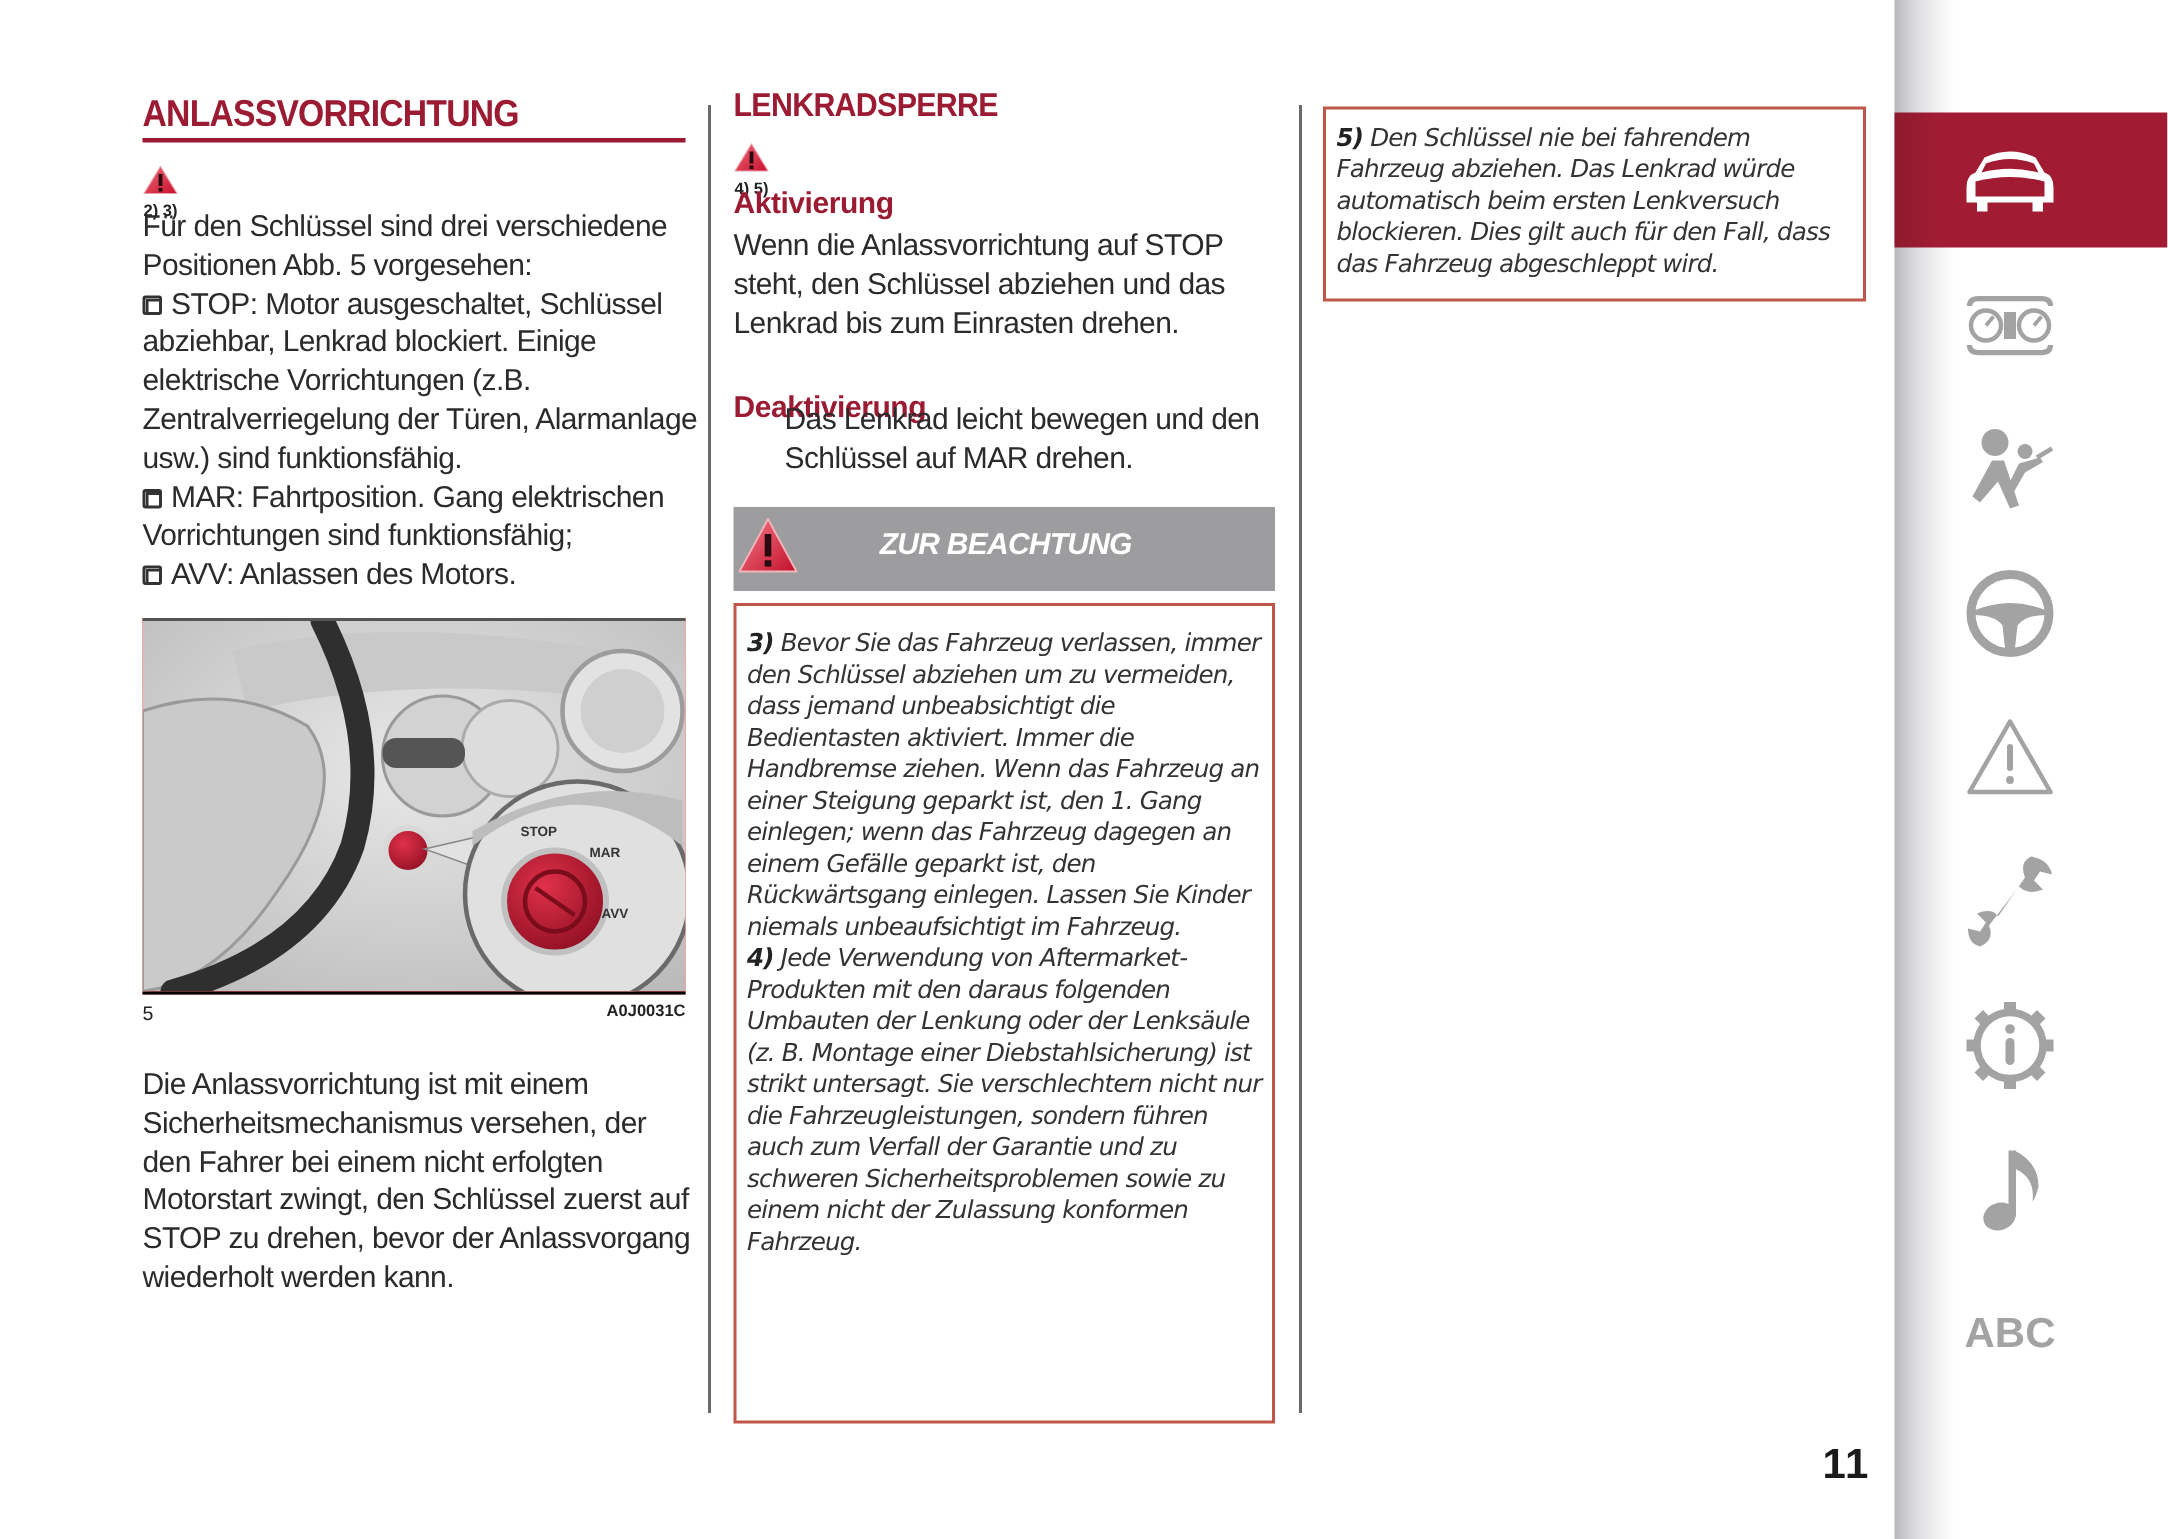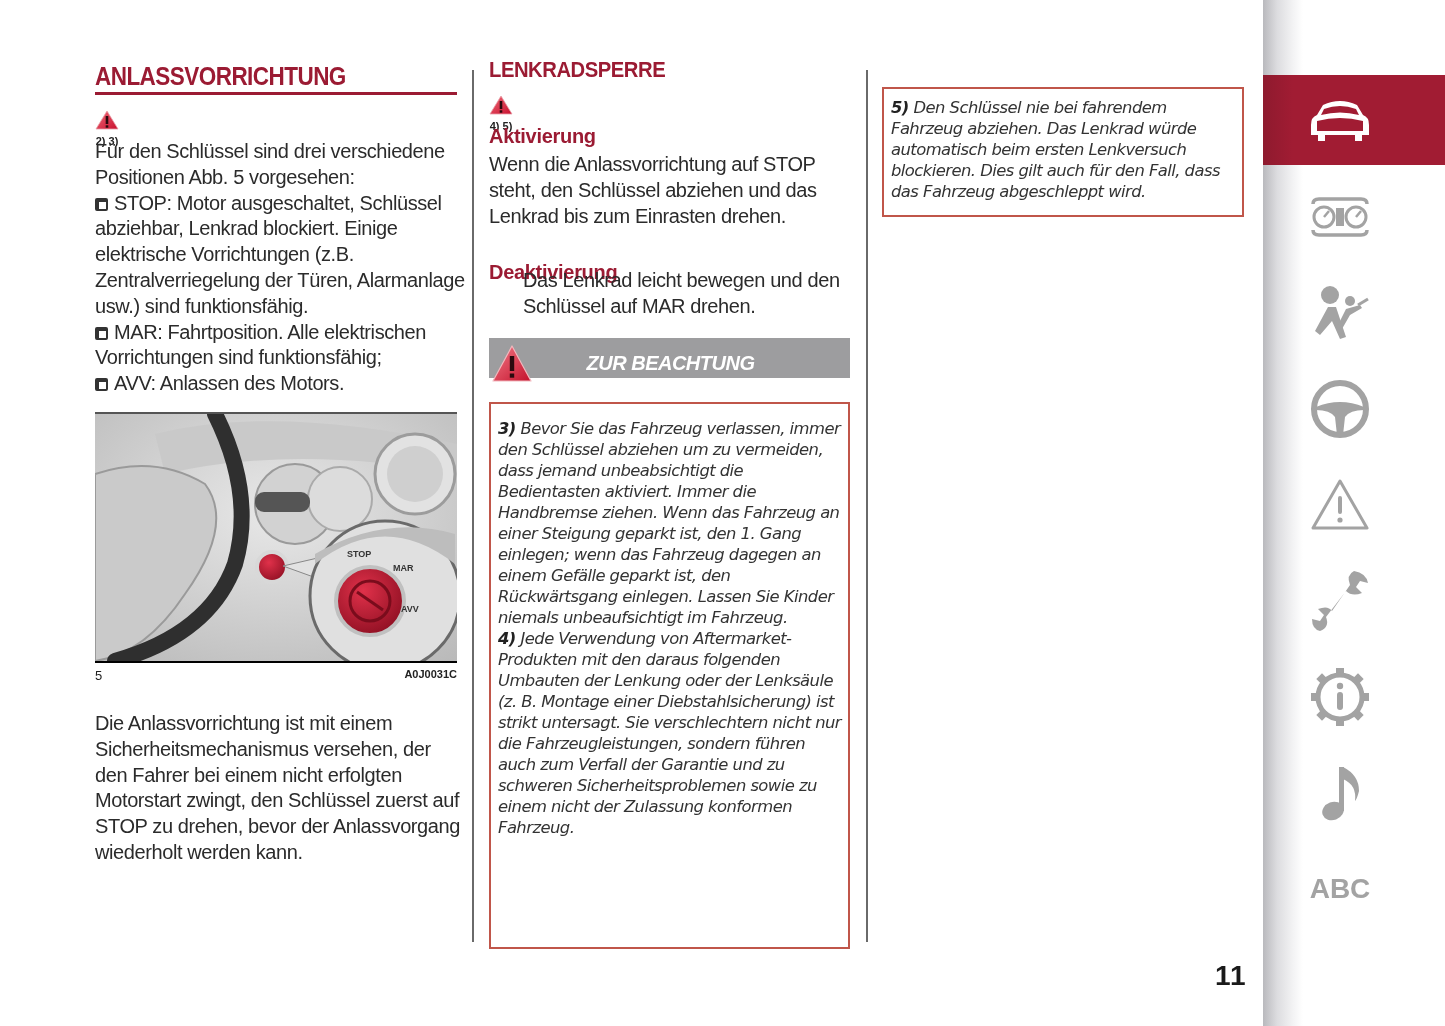--- a/index.html
+++ b/index.html
@@ -43,37 +43,37 @@
   .subh {
     position:absolute; left:0;
     font-family:"Liberation Sans", sans-serif; font-weight:bold; font-size:20px; color:#9b1b33; letter-spacing:-0.3px;
   }
 
   .figure { position:absolute; left:0; top:412px; width:362px; height:247px; border-top:2px solid #555; border-bottom:2px solid #000000; overflow:hidden; background:#ef4444; }
   .fig-caption { position:absolute; top:668px; left:0; width:362px; display:flex; justify-content:space-between; }
   .fig-num { font-family:"Liberation Sans", sans-serif; font-size:13px; color:#222; }
   .fig-code { font-family:"Liberation Sans", sans-serif; font-weight:bold; font-size:11px; color:#222; }
 
-  .banner { position:absolute; left:0; top:338px; width:361px; height:40px; background:#9d9d9f; }
+  .banner { position:absolute; left:0; top:338px; width:361px; height:56px; background:#9d9d9f; }
   .banner .tri { position:absolute; left:2px; top:6px; width:42px; height:40px; }
   .banner-label {
     position:absolute; left:0; right:0; top:14px; text-align:center; padding-left:2px;
     font-family:"Liberation Sans", sans-serif; font-weight:bold; font-style:italic; font-size:20px; color:#fff;
     letter-spacing:-0.5px;
   }
 
   .notebox {
     position:absolute; left:0; border:2px solid #c0564a; box-sizing:border-box; background:#fff;
     font-family:"DejaVu Sans", sans-serif; font-style:italic; font-size:16.4px; line-height:21px; color:#333;
     letter-spacing:-0.55px;
   }
   .notebox p { margin:0; }
   .notebox b { font-weight:bold; font-style:italic; color:#222; }
   #note-col2 { top:402px; width:361px; height:547px; padding:14px 6px 0 7px; }
-  #note-col3 { top:71px; width:362px; height:130px; padding:8px 6px 0 7px;margin-top:16px; }
+  #note-col3 { top:71px; width:362px; height:130px; padding:8px 6px 0 7px; }
 
   .page-number {
     position:absolute; left:1215px; top:960px;
     font-family:"Liberation Sans", sans-serif; font-weight:bold; font-size:28px; color:#1a1a1a; letter-spacing:1px;
   }
 
   #sidebar {
     position:absolute; left:1263px; top:0; width:182px; height:1026px;
     background:linear-gradient(to right, #b9b9bd 0px, #dcdcdf 14px, #f3f3f4 30px, #ffffff 40px, #ffffff 100%);
   }
@@ -103,21 +103,21 @@
       <path d="M12 1 L23 19 L1 19 Z" fill="url(#wg1)" stroke="#e8a0a8" stroke-width="0.8" stroke-linejoin="round"></path>
       <rect x="10.7" y="6" width="2.6" height="8" fill="#2a0a0e"></rect>
       <rect x="10.7" y="15.3" width="2.6" height="2.4" fill="#2a0a0e"></rect>
     </svg>
     <span class="refs">2) 3)</span>
   </div>
 
   <div class="body-text" style="top:139px;">
     <p>Für den Schlüssel sind drei verschiedene Positionen Abb. 5 vorgesehen:</p>
     <p><span class="bullet"></span><span>STOP: Motor ausgeschaltet, Schlüssel abziehbar, Lenkrad blockiert. Einige elektrische Vorrichtungen (z.B. Zentralverriegelung der Türen, Alarmanlage usw.) sind funktionsfähig.</span></p>
-    <p><span class="bullet"></span><span>MAR: Fahrtposition. Alle elektrischen Vorrichtungen sind funktionsfähig;</span></p>
+    <p><span class="bullet"></span><span>MAR: Fahrtposition. Gang elektrischen Vorrichtungen sind funktionsfähig;</span></p>
     <p><span class="bullet"></span><span>AVV: Anlassen des Motors.</span></p>
   </div>
 
   <div class="figure">
     <svg width="362" height="247" viewBox="0 0 362 247">
       <defs>
         <radialGradient id="bg" cx="0.5" cy="0.4" r="0.8">
             <stop offset="0" stop-color="#e8e8e8"></stop>
             <stop offset="1" stop-color="#b8b8b8"></stop>
           </radialGradient>

